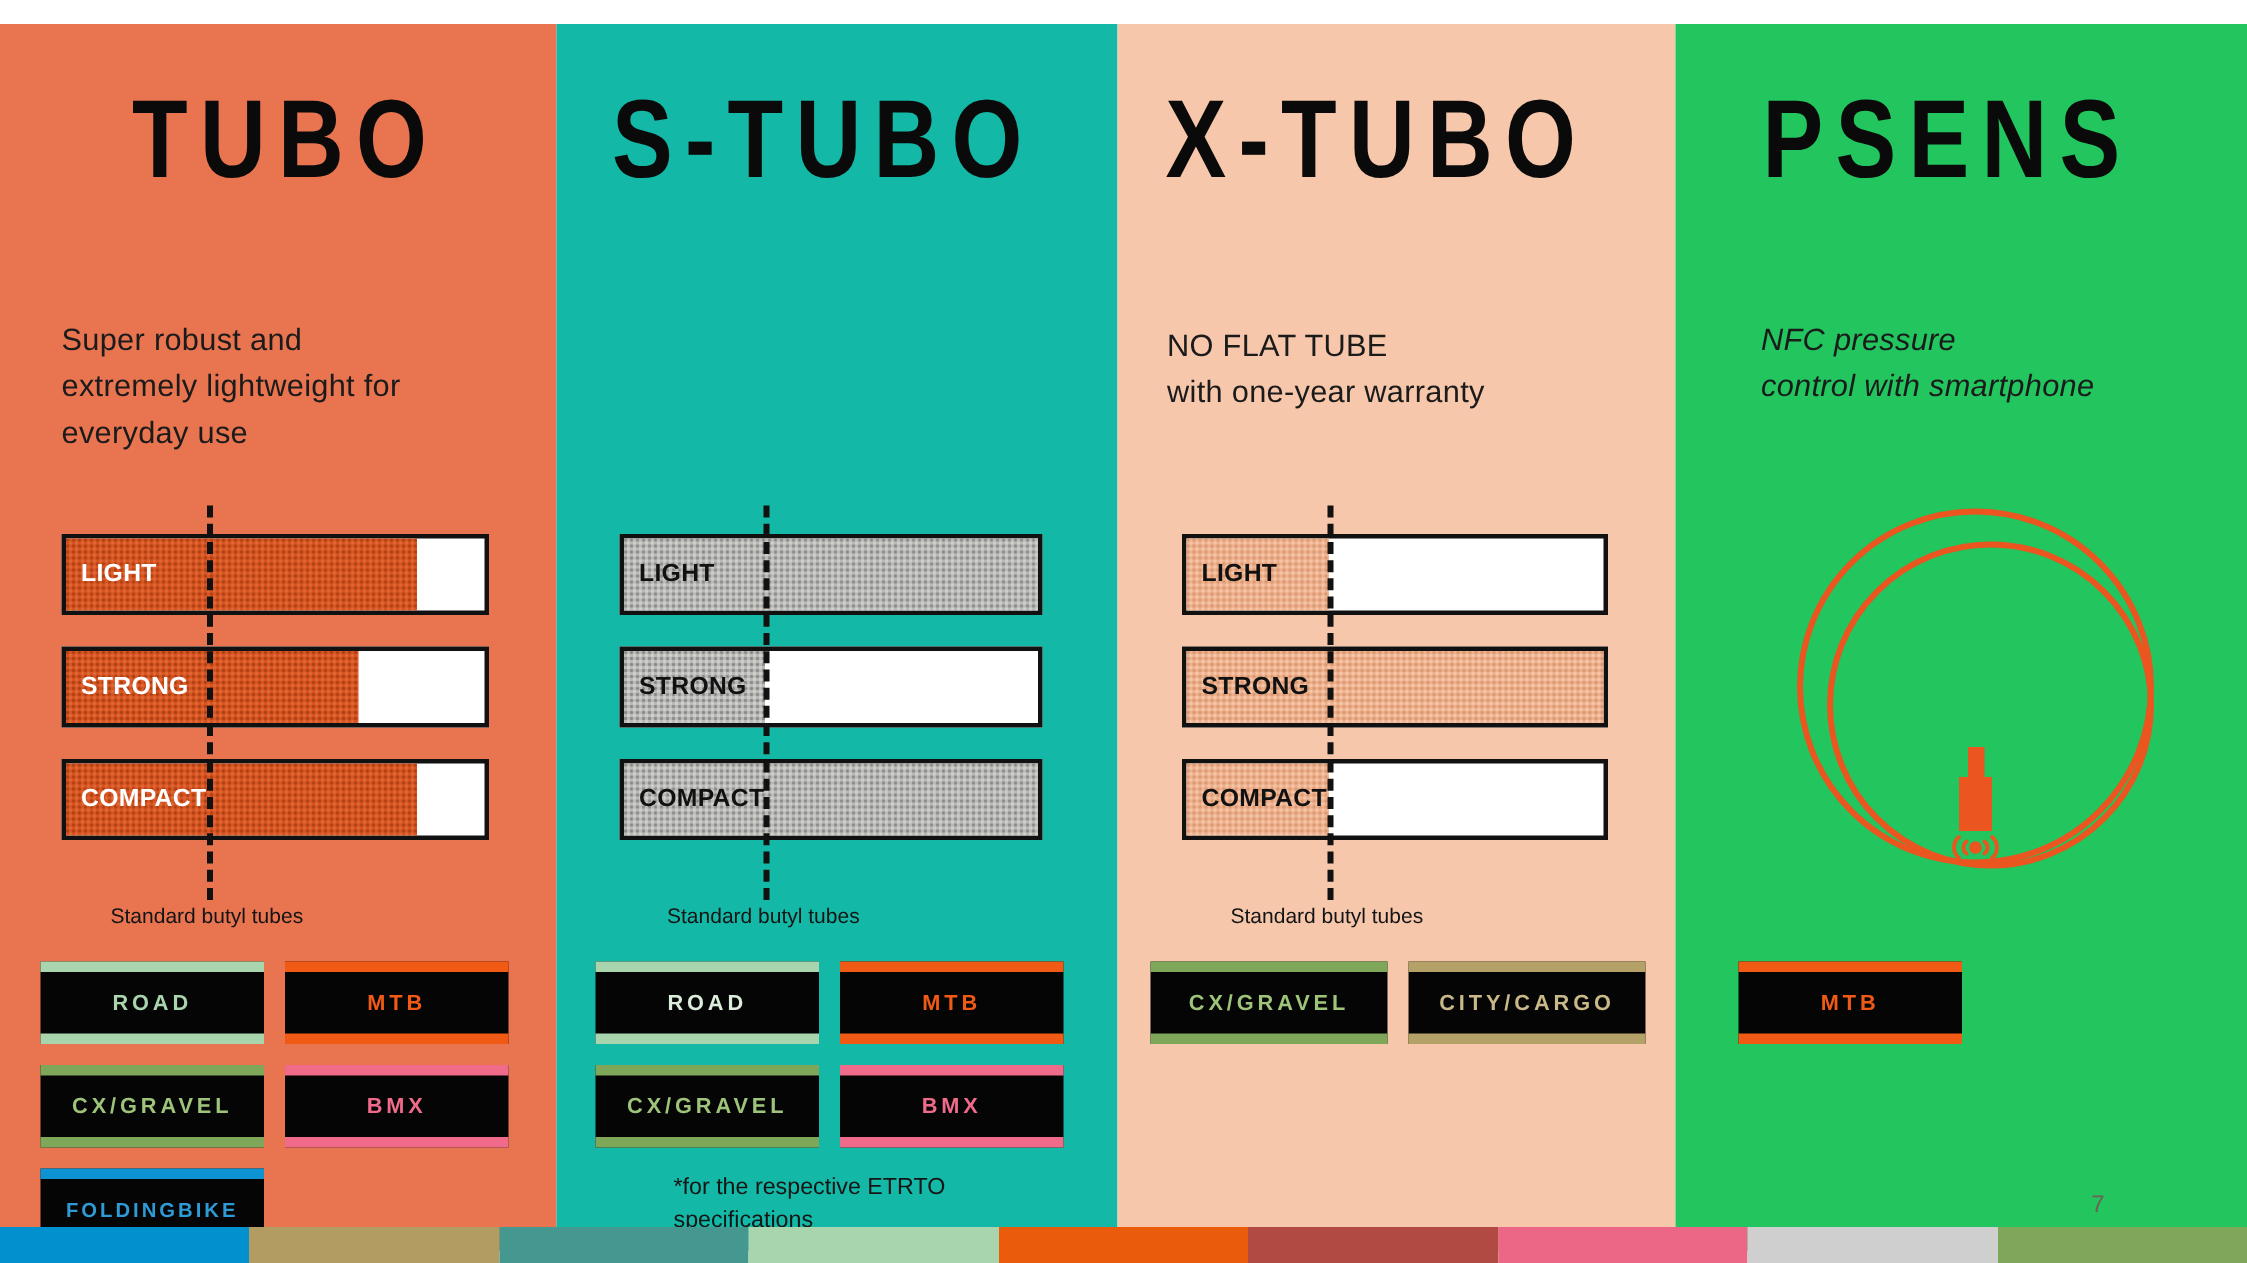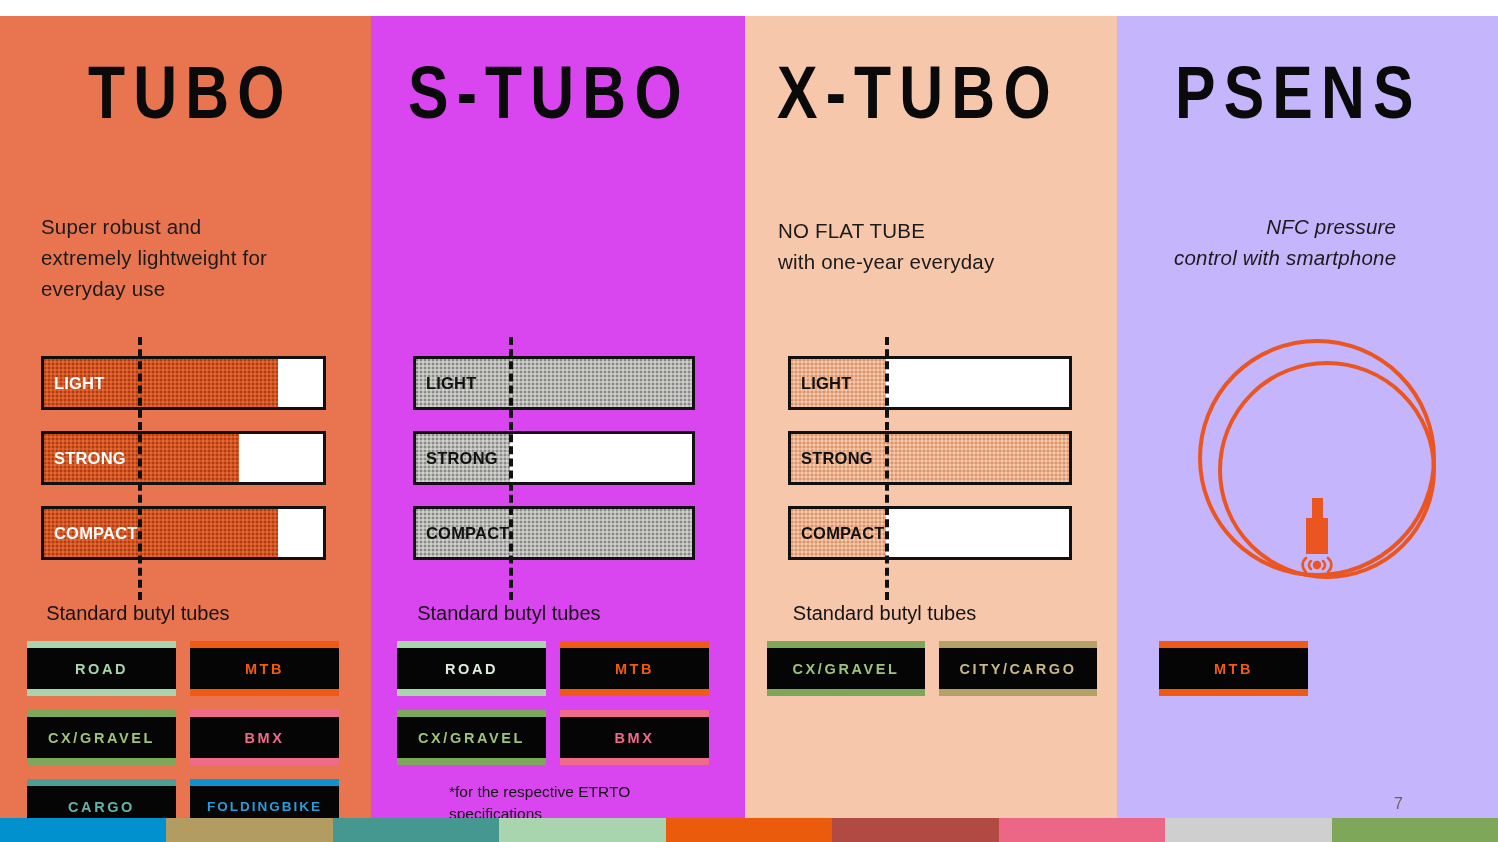--- a/index.html
+++ b/index.html
@@ -7,23 +7,23 @@
     width:1498px;height:842px;overflow:hidden;
     font-family:"Liberation Sans","DejaVu Sans",sans-serif;
     background:#ffffff;
   }
   .slide{position:relative;width:1498px;height:842px;}
 
   
   .cols{position:absolute;left:0;top:16px;width:1498px;height:573px;display:flex;}
   .col{position:relative;height:818px;box-sizing:border-box;}
   .col.c1{width:371px;background:#E87450;}
-  .col.c2{width:374px;background:#d946ef;}
+  .col.c2{width:374px;background:#14b8a6;}
   .col.c3{width:372px;background:#F6C7AB;}
-  .col.c4{width:381px;background:#c4b5fd;text-align:right;}
+  .col.c4{width:381px;background:#22c55e;}
 
   
   .title{
     position:absolute;top:38px;
     font-family:"Liberation Sans Narrow","Liberation Sans",sans-serif;
     font-size:74px;font-weight:700;color:#0a0a0a;
     letter-spacing:10px;line-height:78px;white-space:nowrap;
     transform:scaleX(0.82);transform-origin:left top;
   }
   .c1 .title{left:88px;}
@@ -83,21 +83,21 @@
   .lbl.white{color:#ffffff;}
   .lbl.dark{color:#111111;}
 
   
   .refline{
     position:absolute;width:0;border-left:4px dashed #111;
     top:-19px;height:263px;z-index:5;
   }
   .refcap{
     position:absolute;top:246px;
-    font-size:20px;color:#141414;white-space:nowrap;
+    font-size:14px;color:#141414;white-space:nowrap;
     transform:translateX(-50%);
   }
 
   
   .tags{position:absolute;display:flex;flex-wrap:wrap;}
   .c1 .tags{left:27px;top:625px;width:325px;gap:14px 14px;}
   .c2 .tags{left:401px;top:625px;width:325px;gap:14px 14px;}
   .c2 .tags{left:26px;top:625px;width:325px;gap:14px 14px;}
   .c3 .tags{left:22px;top:625px;width:330px;gap:14px 14px;}
   .c4 .tags{left:42px;top:625px;width:330px;gap:14px 14px;}
@@ -166,23 +166,20 @@
         </div>
         <div class="tag" style="border-top-color:#F05A14;border-bottom-color:#F05A14;color:#F05A14">
           <span>MTB</span>
         </div>
         <div class="tag" style="border-top-color:#7FA75A;border-bottom-color:#7FA75A;color:#9EC47A">
           <span>CX/GRAVEL</span>
         </div>
         <div class="tag" style="border-top-color:#F06A8A;border-bottom-color:#F06A8A;color:#F06A8A">
           <span>BMX</span>
         </div>
-        <div class="tag" style="border-top-color:#4C9E96;border-bottom-color:#4C9E96;color:#63B2A8">
-          <span>CARGO</span>
-        </div>
         <div class="tag" style="border-top-color:#0D93D2;border-bottom-color:#0D93D2;color:#2E9BD6;font-size:13.5px;letter-spacing:2px">
           <span>FOLDINGBIKE</span>
         </div>
       </div>
     </div>
 
     <div class="col c2">
       <div class="title">S-TUBO</div>
 
       <div class="bars">
@@ -217,21 +214,21 @@
         </div>
       </div>
 
       <div class="footnote">*for the respective ETRTO
 specifications</div>
     </div>
 
     <div class="col c3">
       <div class="title">X-TUBO</div>
       <div class="subtitle">NO FLAT TUBE
-with one-year everyday</div>
+with one-year warranty</div>
 
       <div class="bars">
         <div class="bar">
           <div class="fill peach" style="width:34%"></div>
           <div class="lbl dark">LIGHT</div>
         </div>
         <div class="bar">
           <div class="fill peach" style="width:100%"></div>
           <div class="lbl dark">STRONG</div>
         </div>

